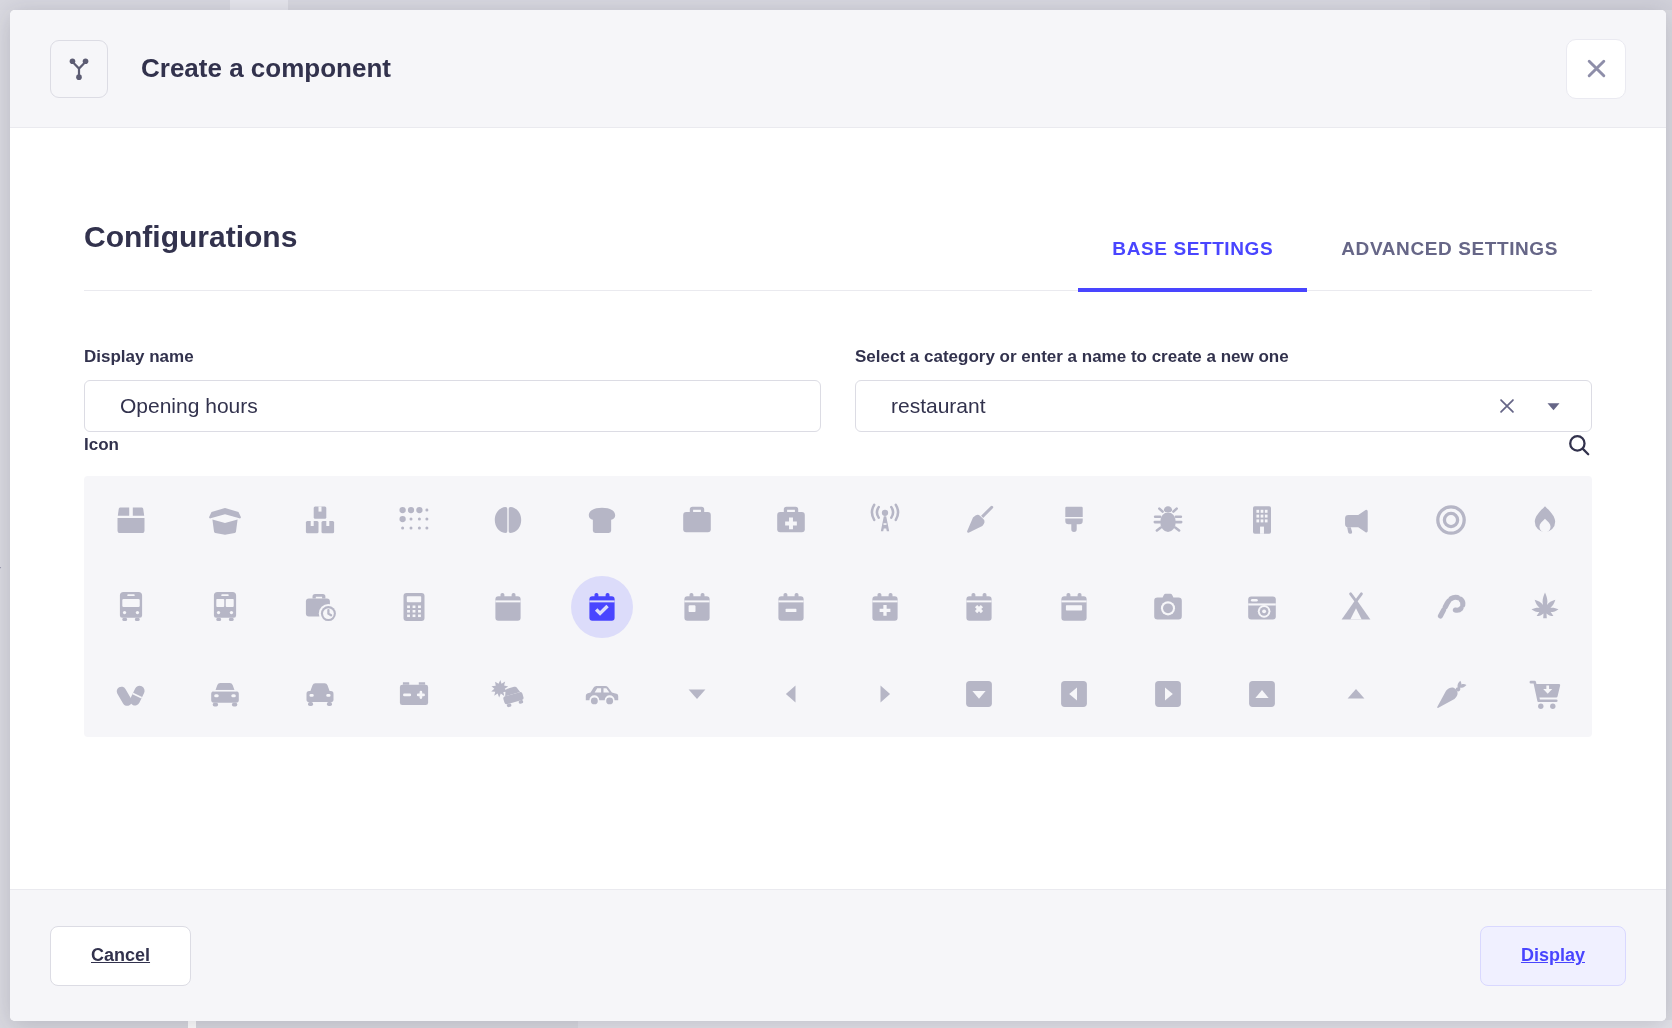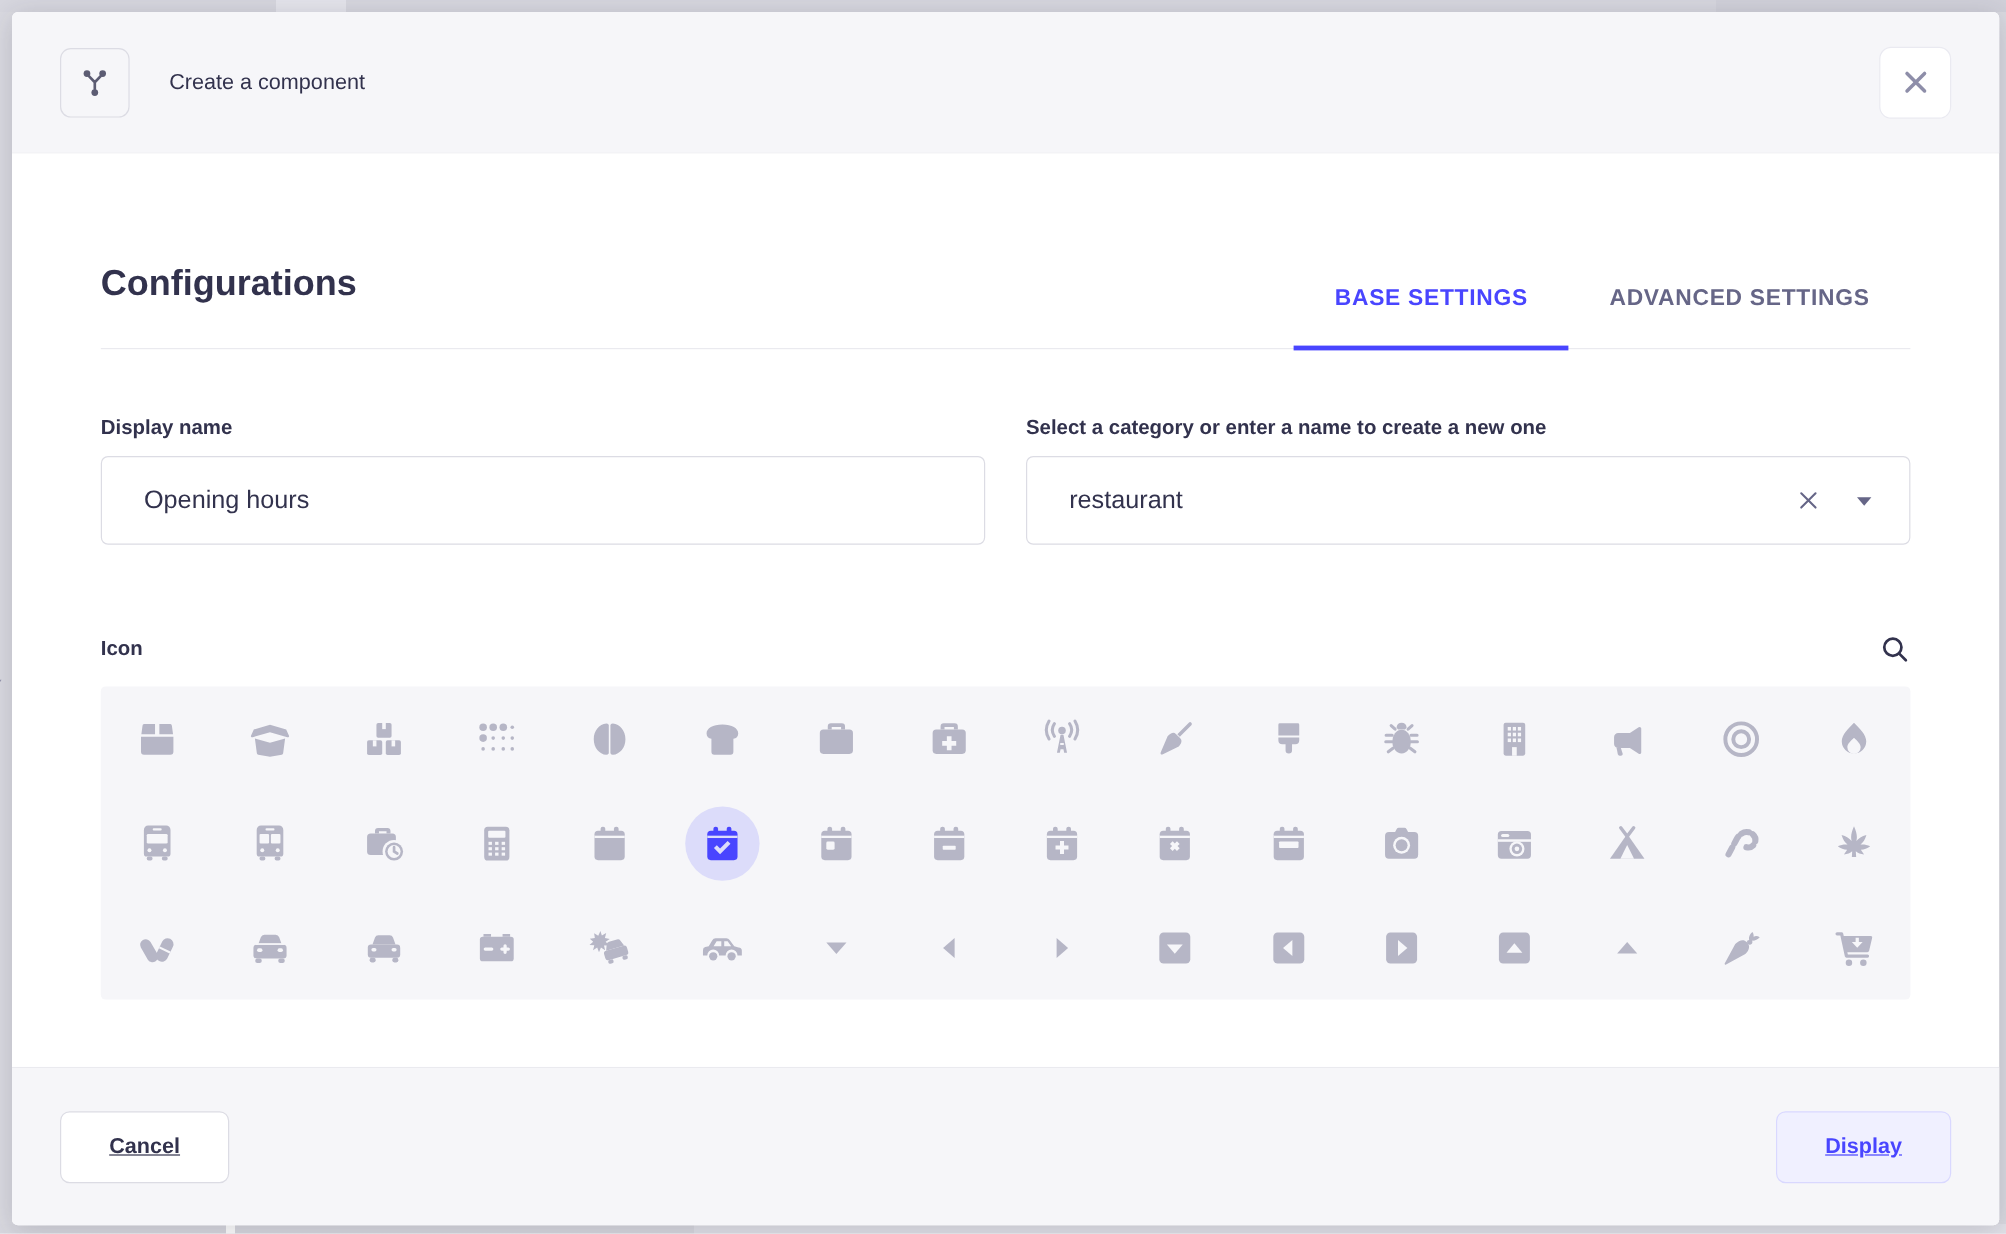--- a/index.html
+++ b/index.html
@@ -34,21 +34,21 @@
     height:118px; flex:0 0 118px;
     background:#f6f6f9; border-bottom:1px solid #eaeaef;
     border-radius:5px 5px 0 0;
     display:flex; align-items:center; padding:0 40px;
   }
   .comp-icon-box {
     width:58px; height:58px; border:1px solid #dcdce4; border-radius:9px;
     display:flex; align-items:center; justify-content:center; color:#5c5c73;
     background:#f6f6f9;
   }
-  .modal-title { margin-left:33px; font-size:18px; font-weight:normal; color:#32324d; }
+  .modal-title { margin-left:33px; font-size:26px; font-weight:bold; color:#32324d; }
   .close-btn {
     margin-left:auto; width:60px; height:60px; background:#ffffff;
     border:1px solid #eaeaf1; border-radius:10px; cursor:pointer;
     display:flex; align-items:center; justify-content:center; color:#8e8ea9;
   }
 
   .modal-body { flex:1; padding:0 74px; }
 
   .config-row {
     margin-top:92px;
@@ -64,31 +64,31 @@
   .tab.active { color:#4945ff; }
   .tab.active::after {
     content:""; position:absolute; left:0; right:0; bottom:-2px; height:4px;
     background:#4945ff;
   }
 
   .fields-row { margin-top:56px; display:flex; gap:34px; }
   .field { flex:1; }
   .field-label { font-size:17px; font-weight:bold; color:#32324d; margin-bottom:13px; }
   .input-box {
-    height:74px; border:1px solid #dcdce4; border-radius:6px; background:#fff;
+    height:52px; border:1px solid #dcdce4; border-radius:6px; background:#fff;
     display:flex; align-items:center; padding:0 30px 0 35px;
   }
   .input-box input {
     border:none; outline:none; flex:1; font-size:21px; color:#32324d;
     font-family:"Liberation Sans", sans-serif; background:transparent;
   }
   .combo-actions { display:flex; align-items:center; gap:28px; color:#666687; }
   .combo-actions .act { cursor:pointer; display:flex; align-items:center; }
 
-  .icon-head { margin-top:74px; display:flex; justify-content:space-between; align-items:center; }
+  .icon-head { display:flex; justify-content:space-between; align-items:center; }
   .icon-label { font-size:17px; font-weight:bold; color:#32324d; }
   .search-btn { color:#32324d; cursor:pointer; display:flex; }
 
   .icon-panel {
     margin-top:18px; background:#f6f6f9; border-radius:4px; height:261px;
     display:grid; grid-template-columns:repeat(16,1fr); align-items:center;
   }
   .cell {
     --cut:#f6f6f9;
     height:87px; display:flex; align-items:center; justify-content:center;

